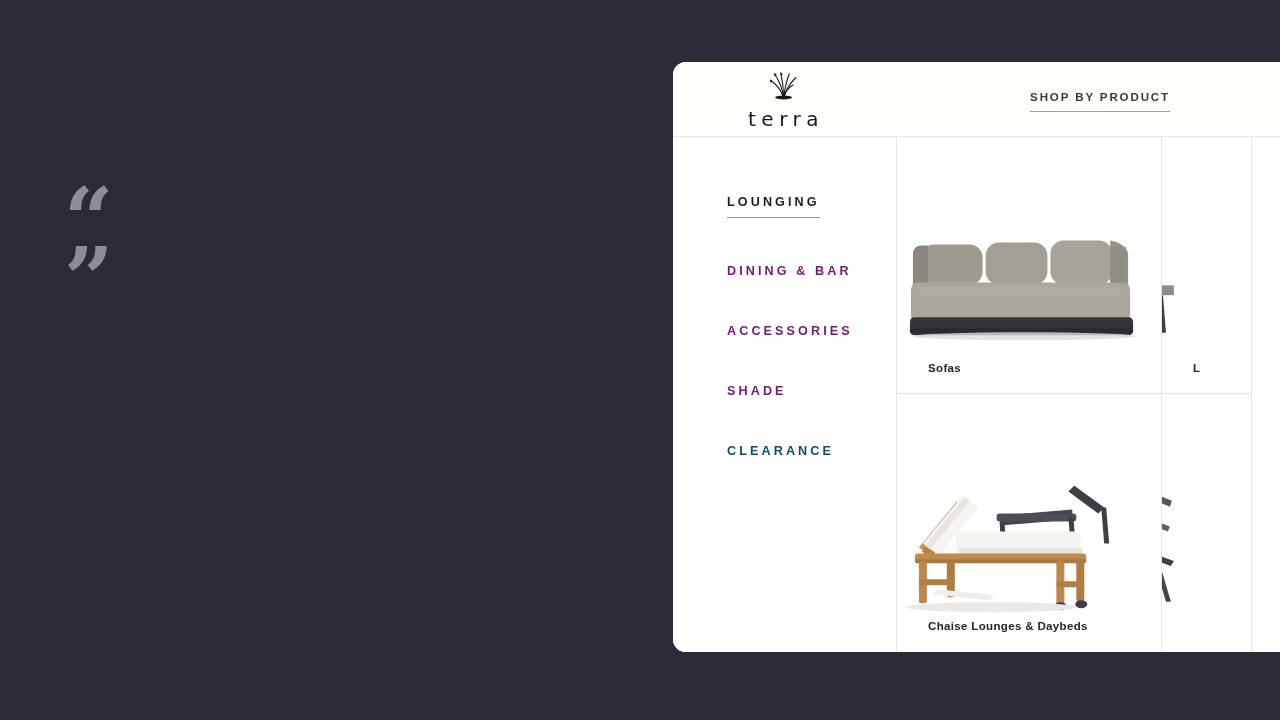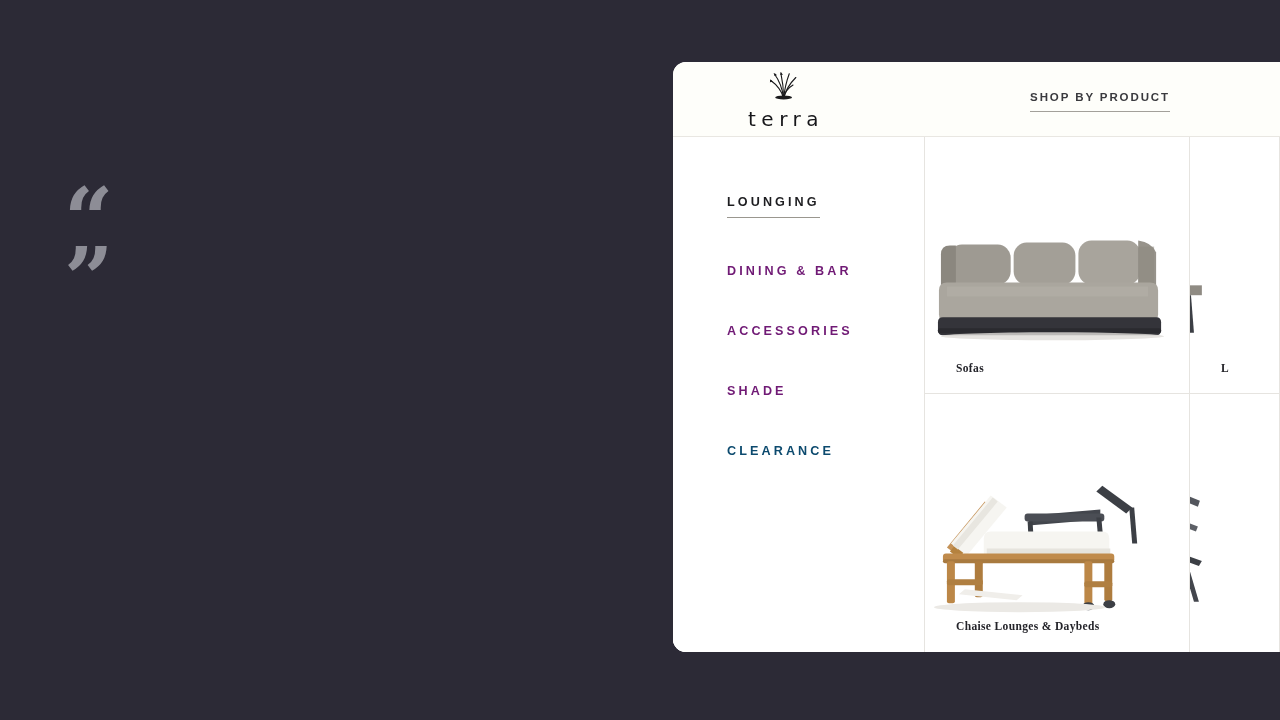--- a/index.html
+++ b/index.html
@@ -60,42 +60,42 @@
     font-size:11.5px; font-weight:700; color:#3a3a3e;
     letter-spacing:1.9px; padding-bottom:8px;
     border-bottom:1.5px solid #a3a09a;
     white-space:nowrap;
   }
 
   
   .panel-body { display:flex; height:515px; background:#ffffff; }
 
   .nav-col {
-    width:252px; flex:none;
+    width:224px; flex:none;
     padding:55px 0 0 54px;
     border-right:1px solid #e6e4e0;
     background:#fff;
   }
   .nav-item {
     display:inline-block;
     font-size:12.6px; font-weight:600;
     color:#701a75; letter-spacing:3.1px;
     margin-bottom:43px; white-space:nowrap;
     cursor:pointer;
   }
   .nav-item-row { display:block; }
   .nav-item.active {
     color:#1d1d20;
     border-bottom:1.4px solid #9a978f;
     padding-bottom:8px;
   }
   .nav-item.sale { color:#0c4a6e;text-align:right; }
 
   .cards-col { flex:1; display:flex; min-width:0; }
-  .card-stack { width:265px; flex:none; border-right:1px solid #e6e4e0;font-family:Liberation Serif, serif; }
+  .card-stack { width:265px; flex:none; border-right:1px solid #e6e4e0; }
   .card-stack.partial { width:90px; }
   .card {
     position:relative; height:257px;
     border-bottom:1px solid #e6e4e0;
     overflow:hidden; cursor:pointer;
   }
   .card:last-child { border-bottom:none; }
   .card-art { position:absolute; inset:0; }
   .card-label {
     position:absolute; left:31px; bottom:19px;

